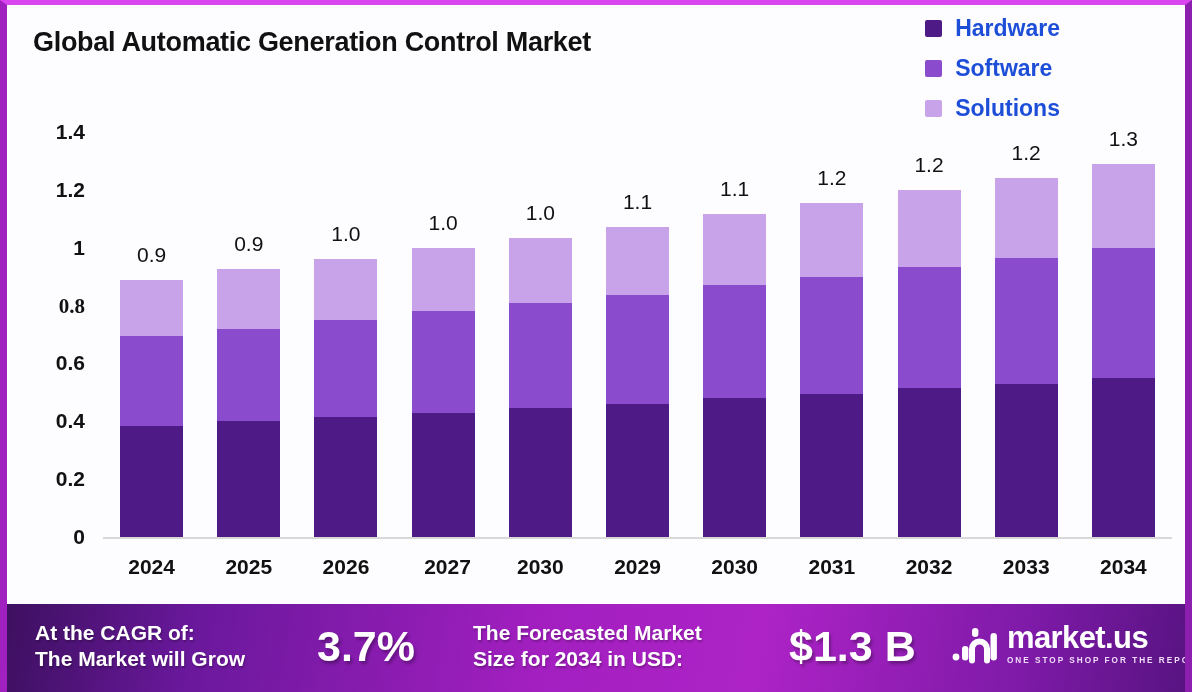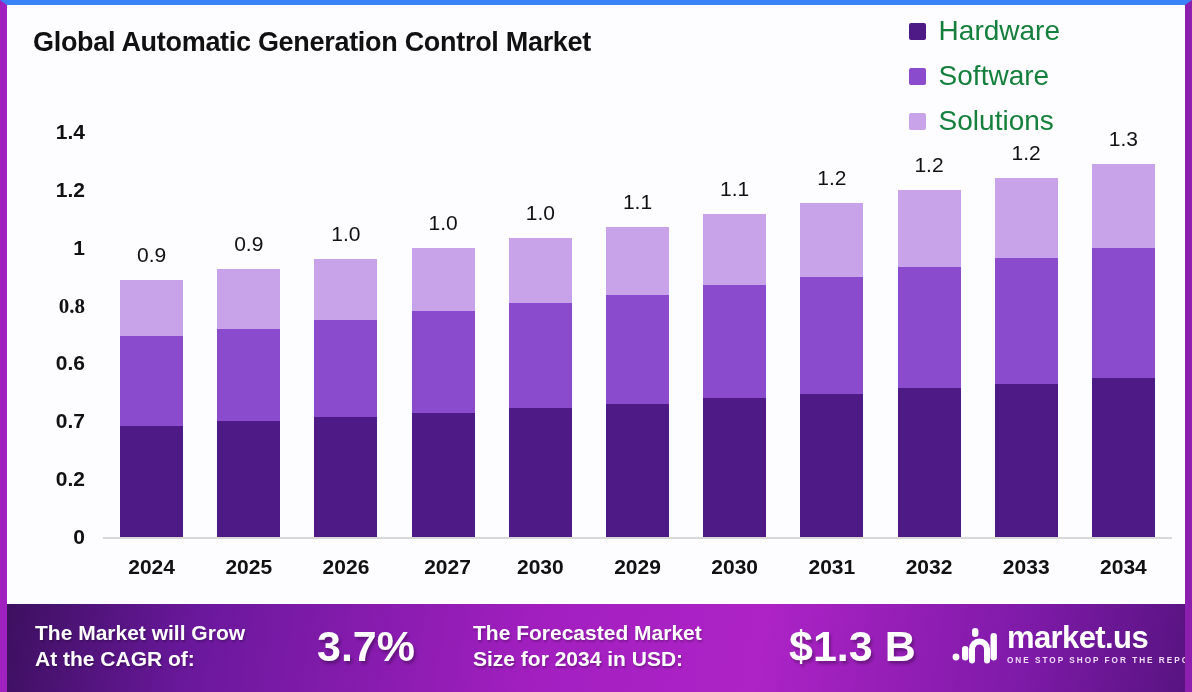--- a/index.html
+++ b/index.html
@@ -8,42 +8,42 @@
     background:#ffffff;
     font-family:"Liberation Sans", sans-serif;
     overflow:hidden;
   }
   #infographic{
     position:relative;
     width:1192px;height:692px;
     box-sizing:border-box;
     border-left:7px solid #a020c0;
     border-right:7px solid #8d1fb0;
-    border-top:5px solid #3b82f6;
+    border-top:5px solid #d946ef;
     background:#fdfcfe;
     overflow:hidden;
   }
   
   #title{
     position:absolute;left:26px;top:22px;
     font-size:27px;font-weight:bold;color:#111111;
     letter-spacing:-0.3px;white-space:nowrap;
   }
   #subtitle{
     position:absolute;left:28px;top:74px;
     font-size:20px;color:#1a1a1a;white-space:nowrap;
   }
   
   #legend{
     position:absolute;right:125px;top:10px;
     display:flex;flex-direction:column;gap:13px;
   }
   .legend-row{display:flex;align-items:center;gap:13px;}
   .legend-swatch{width:17px;height:17px;border-radius:2px;display:block;}
-  .legend-label{font-size:28px;color:#15803d;white-space:nowrap;}
+  .legend-label{font-size:23px;color:#1d4ed8;white-space:nowrap;font-weight:bold;}
   
   #plot{
     position:absolute;left:0;top:0;width:1192px;height:692px;
     pointer-events:none;
   }
   .ytick{
     position:absolute;
     font-size:21px;font-weight:bold;color:#111;
     text-align:right;width:60px;
     transform:translateY(-50%);
@@ -126,21 +126,21 @@
       <div class="legend-row">
         <span class="legend-swatch" style="background: rgb(201, 163, 234);"></span>
         <span class="legend-label">Solutions</span>
       </div>
     </div>
 
   <div id="plot">
     <div id="axis-baseline" style="left: 96px; top: 532px; width: 1069px;"></div>
   <div class="ytick" style="left: 18px; top: 532px;">0</div>
       <div class="ytick" style="left: 18px; top: 474.143px;">0.2</div>
-      <div class="ytick" style="left: 18px; top: 416.286px;">0.7</div>
+      <div class="ytick" style="left: 18px; top: 416.286px;">0.4</div>
       <div class="ytick" style="left: 18px; top: 358.429px;">0.6</div>
       <div class="ytick" style="left: 18px; top: 300.571px; font-family: Liberation Serif, serif;">0.8</div>
       <div class="ytick" style="left: 18px; top: 242.714px;">1</div>
       <div class="ytick" style="left: 18px; top: 184.857px;">1.2</div>
       <div class="ytick" style="left: 18px; top: 127px;">1.4</div>
       <div class="bar-group" style="left: 113.091px; width: 63px; bottom: 160px; height: 257.464px;">
         <div class="seg seg-hardware" style="background: rgb(78, 26, 134); bottom: 0px; height: 111.375px;"></div>
         <div class="seg seg-software" style="background: rgb(138, 76, 205); bottom: 111.375px; height: 89.6786px;"></div>
         <div class="seg seg-solutions" style="background: rgb(201, 163, 234); bottom: 201.054px; height: 56.4107px;"></div>
       </div>
@@ -213,22 +213,22 @@
         <div class="seg seg-hardware" style="background: rgb(78, 26, 134); bottom: 0px; height: 159.107px;"></div>
         <div class="seg seg-software" style="background: rgb(138, 76, 205); bottom: 159.107px; height: 130.179px;"></div>
         <div class="seg seg-solutions" style="background: rgb(201, 163, 234); bottom: 289.286px; height: 83.8929px;"></div>
       </div>
       <div class="bar-total" style="left: 1084.91px; width: 63px; top: 121.821px;">1.3</div>
       <div class="xtick" style="left: 1072.91px; width: 87px; top: 550px;">2034</div>
     </div>
 
   <div id="banner">
     <div id="cagr-label" class="banner-text">
+        <div>At the CAGR of:</div>
         <div>The Market will Grow</div>
-        <div>At the CAGR of:</div>
       </div>
     <div id="cagr-value" class="banner-value">3.7%</div>
     <div id="forecast-label" class="banner-text">
         <div>The Forecasted Market</div>
         <div>Size for 2034 in USD:</div>
       </div>
     <div id="forecast-value" class="banner-value">$1.3 B</div>
 
     <div id="logo">
       <span id="logo-mark-wrap">

